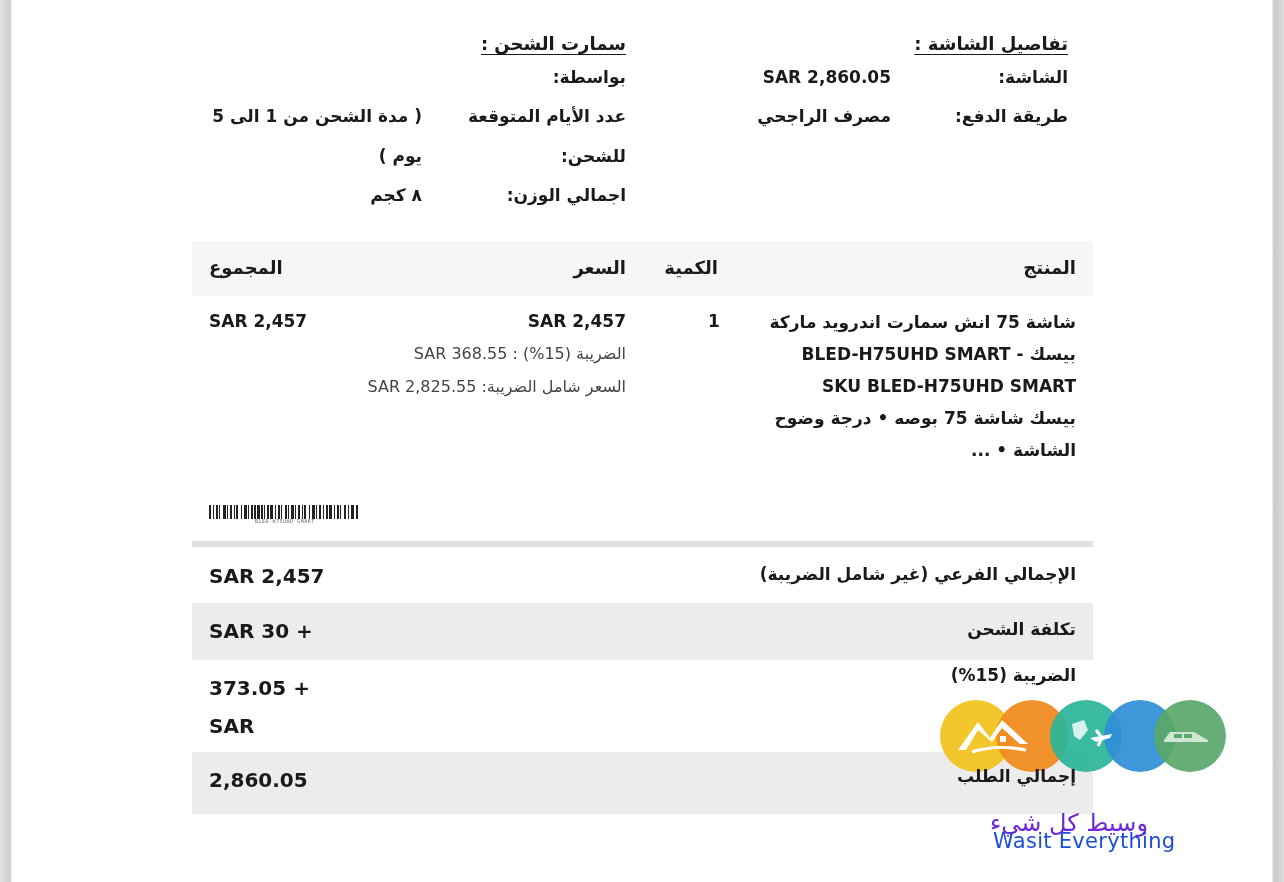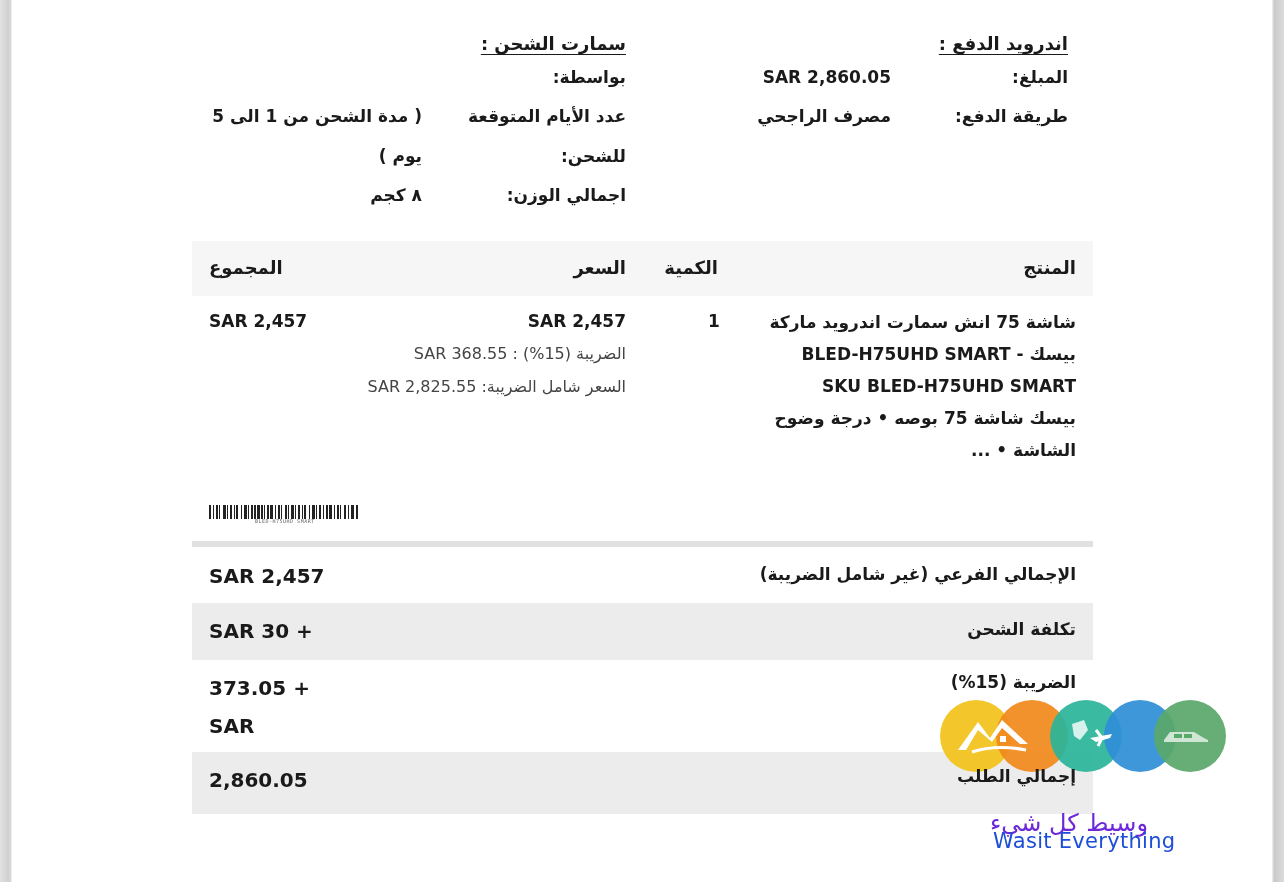--- a/index.html
+++ b/index.html
@@ -44,22 +44,22 @@
   </style>
 </head>
 <body>
 
 <div class="page-edge-left"></div>
 <div class="page">
 </div>
 <div class="page-edge-right"></div>
 
 <div>
-  <div class="abs rtl h-underline" style="right:216px; top:33px;">اندرويد الدفع :</div>
-  <div class="abs rtl lbl" style="right:216px; top:67px;">المبلغ:</div>
+  <div class="abs rtl h-underline" style="right:216px; top:33px;">تفاصيل الشاشة :</div>
+  <div class="abs rtl lbl" style="right:216px; top:67px;">الشاشة:</div>
   <div class="abs ltr val" style="right:393px; top:67px;">SAR 2,860.05</div>
   <div class="abs rtl lbl" style="right:216px; top:106px;">طريقة الدفع:</div>
   <div class="abs rtl val" style="right:393px; top:106px;">مصرف الراجحي</div>
 </div>
 
 <div>
   <div class="abs rtl h-underline" style="right:658px; top:33px;">سمارت الشحن :</div>
   <div class="abs rtl lbl" style="right:658px; top:67px;">بواسطة:</div>
   <div class="abs rtl lbl" style="right:658px; top:106px;">عدد الأيام المتوقعة</div>
   <div class="abs rtl lbl" style="right:658px; top:146px;">للشحن:</div>
@@ -141,21 +141,21 @@
 
 <div class="sum-row" style="top:547px; height:56px;">
   <div class="sum-label" style="top:17px;">الإجمالي الفرعي (غير شامل الضريبة)</div>
   <div class="sum-value" style="top:17px;">SAR 2,457</div>
 </div>
 <div class="sum-row shaded" style="top:603px; height:57px;">
   <div class="sum-label" style="top:16px;">تكلفة الشحن</div>
   <div class="sum-value" style="top:16px;">SAR 30 +</div>
 </div>
 <div class="sum-row" style="top:660px; height:92px;">
-  <div class="sum-label" style="top:12px;margin-left:42px;">الضريبة (15%)</div>
+  <div class="sum-label" style="top:5px;margin-left:42px;">الضريبة (15%)</div>
   <div class="sum-value" style="top:16px;">373.05 +</div>
   <div class="sum-value" style="top:54px;">SAR</div>
 </div>
 <div class="sum-row shaded" style="top:752px; height:62px;">
   <div class="sum-label" style="top:14px; z-index:3;text-align:right;">إجمالي الطلب</div>
   <div class="sum-value" style="top:16px;">2,860.05</div>
 </div>
 
 <div class="logo">
   <div class="circle" style="left:2px; background:#f2c21b;"></div>

